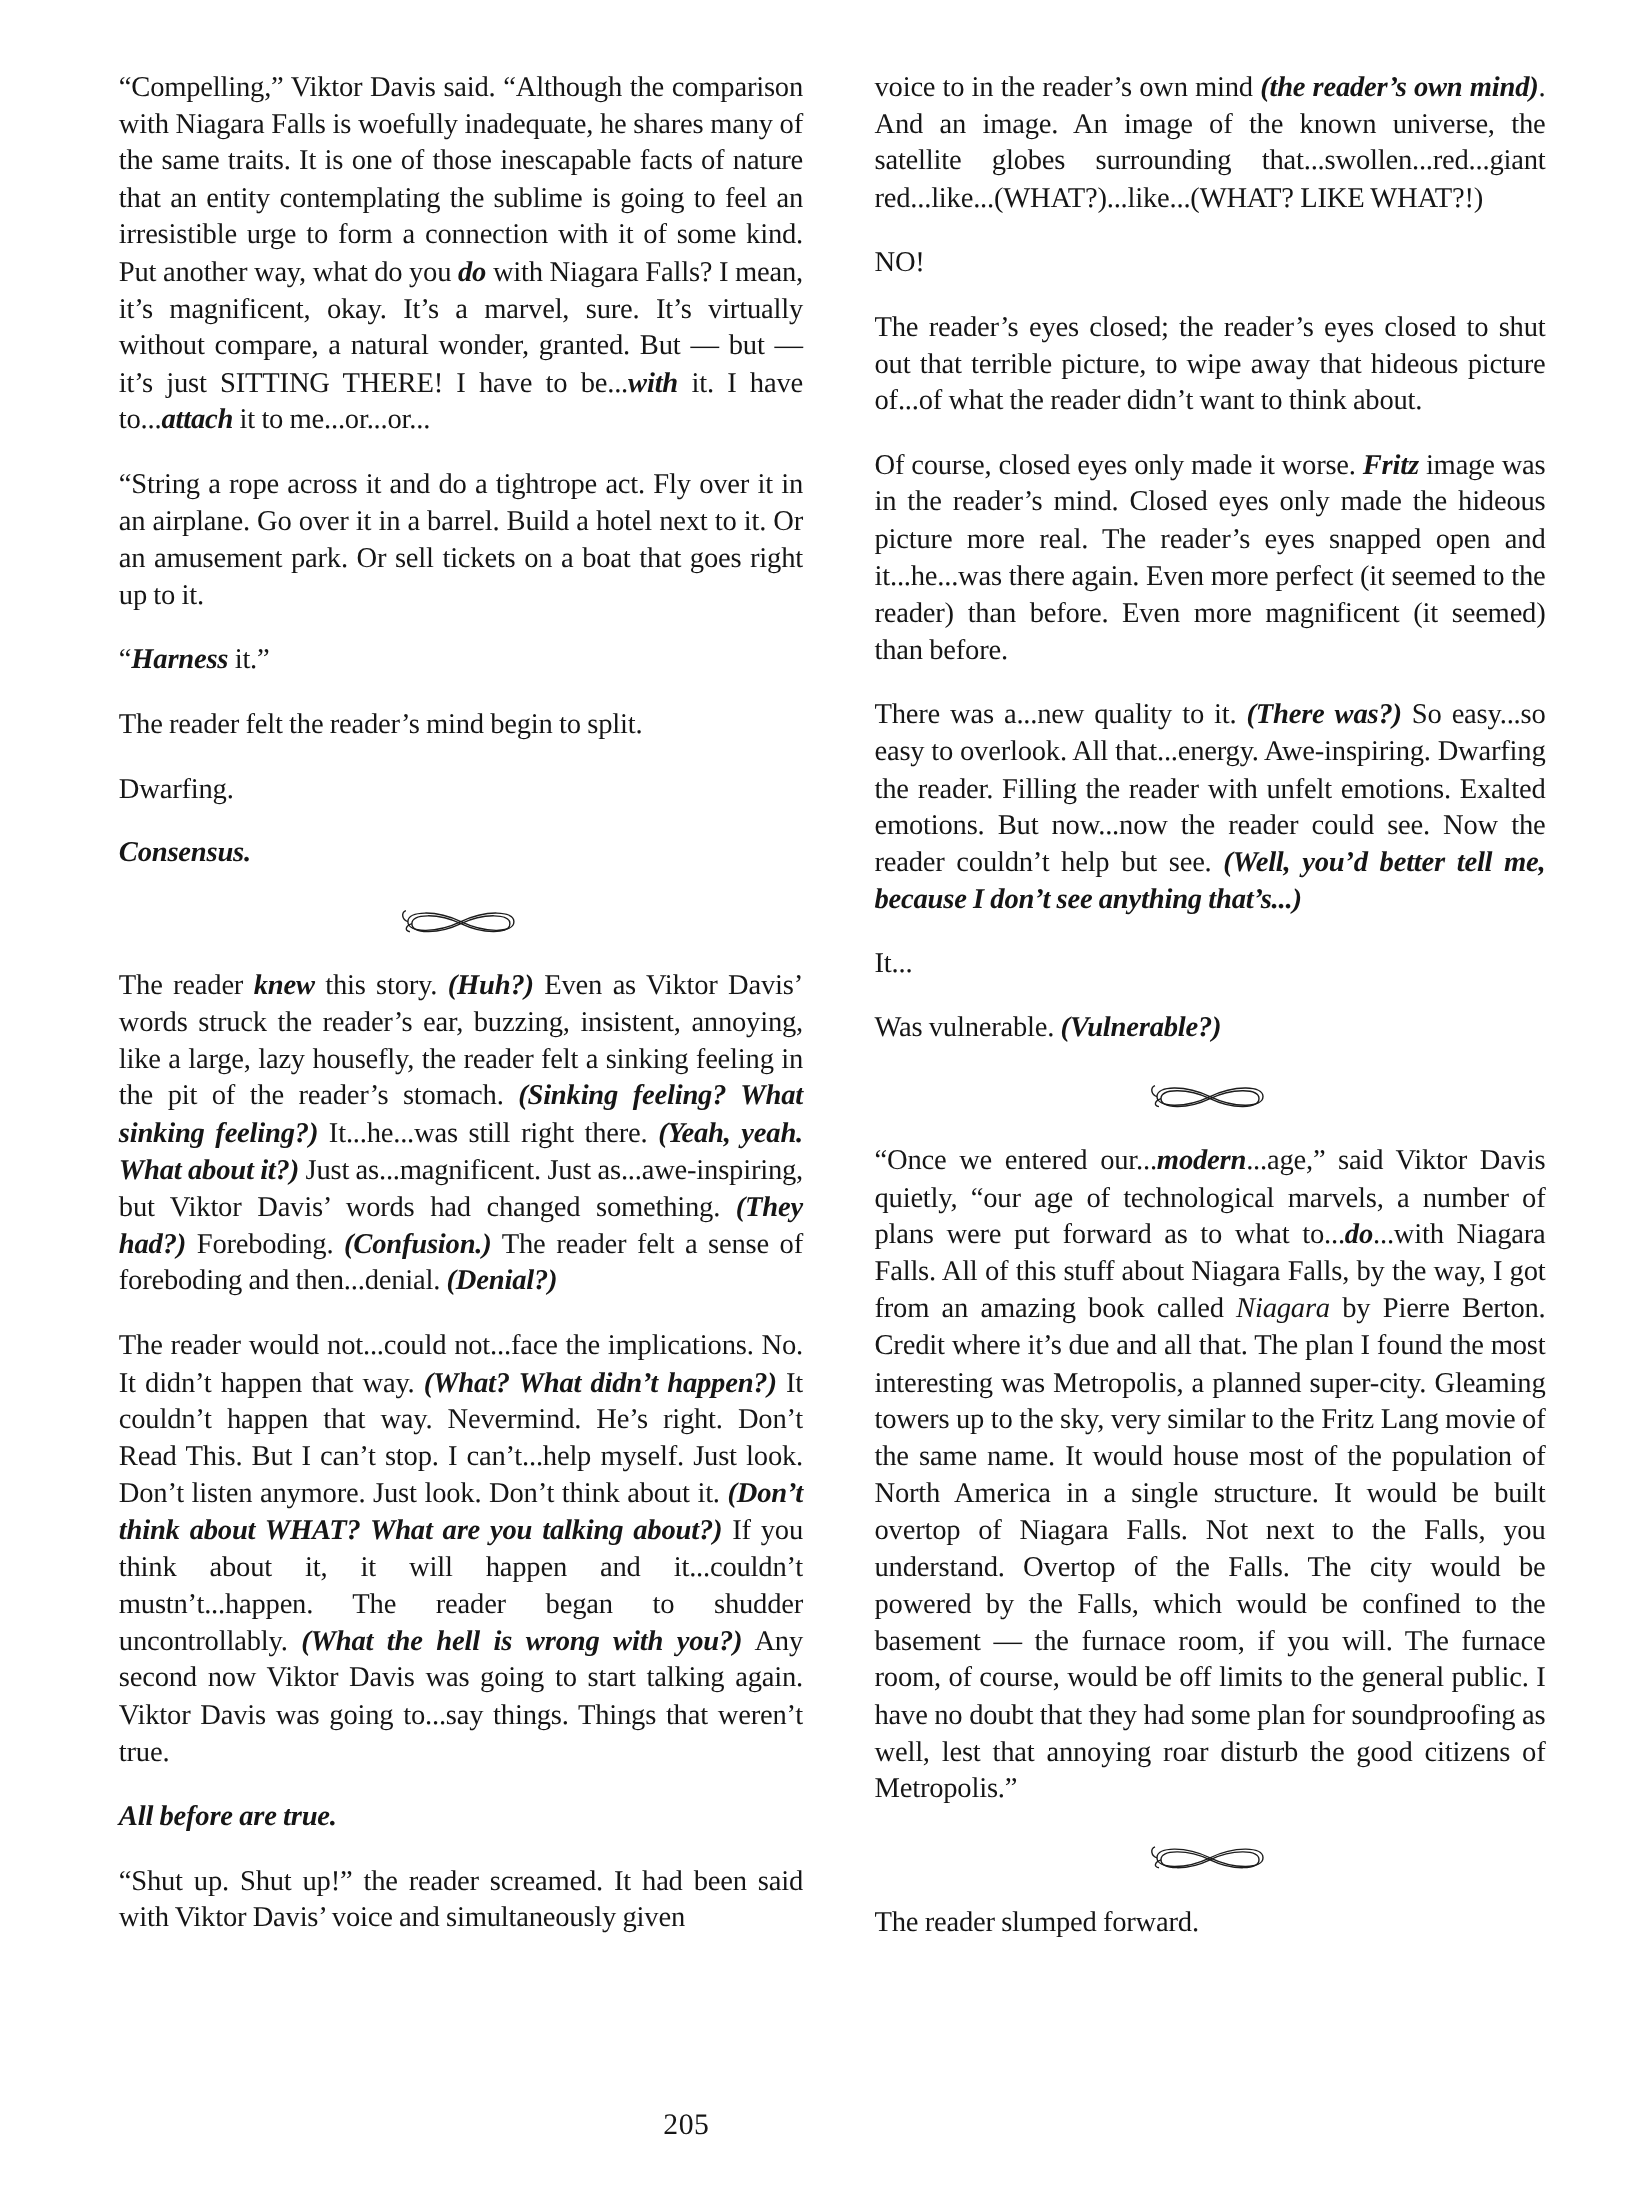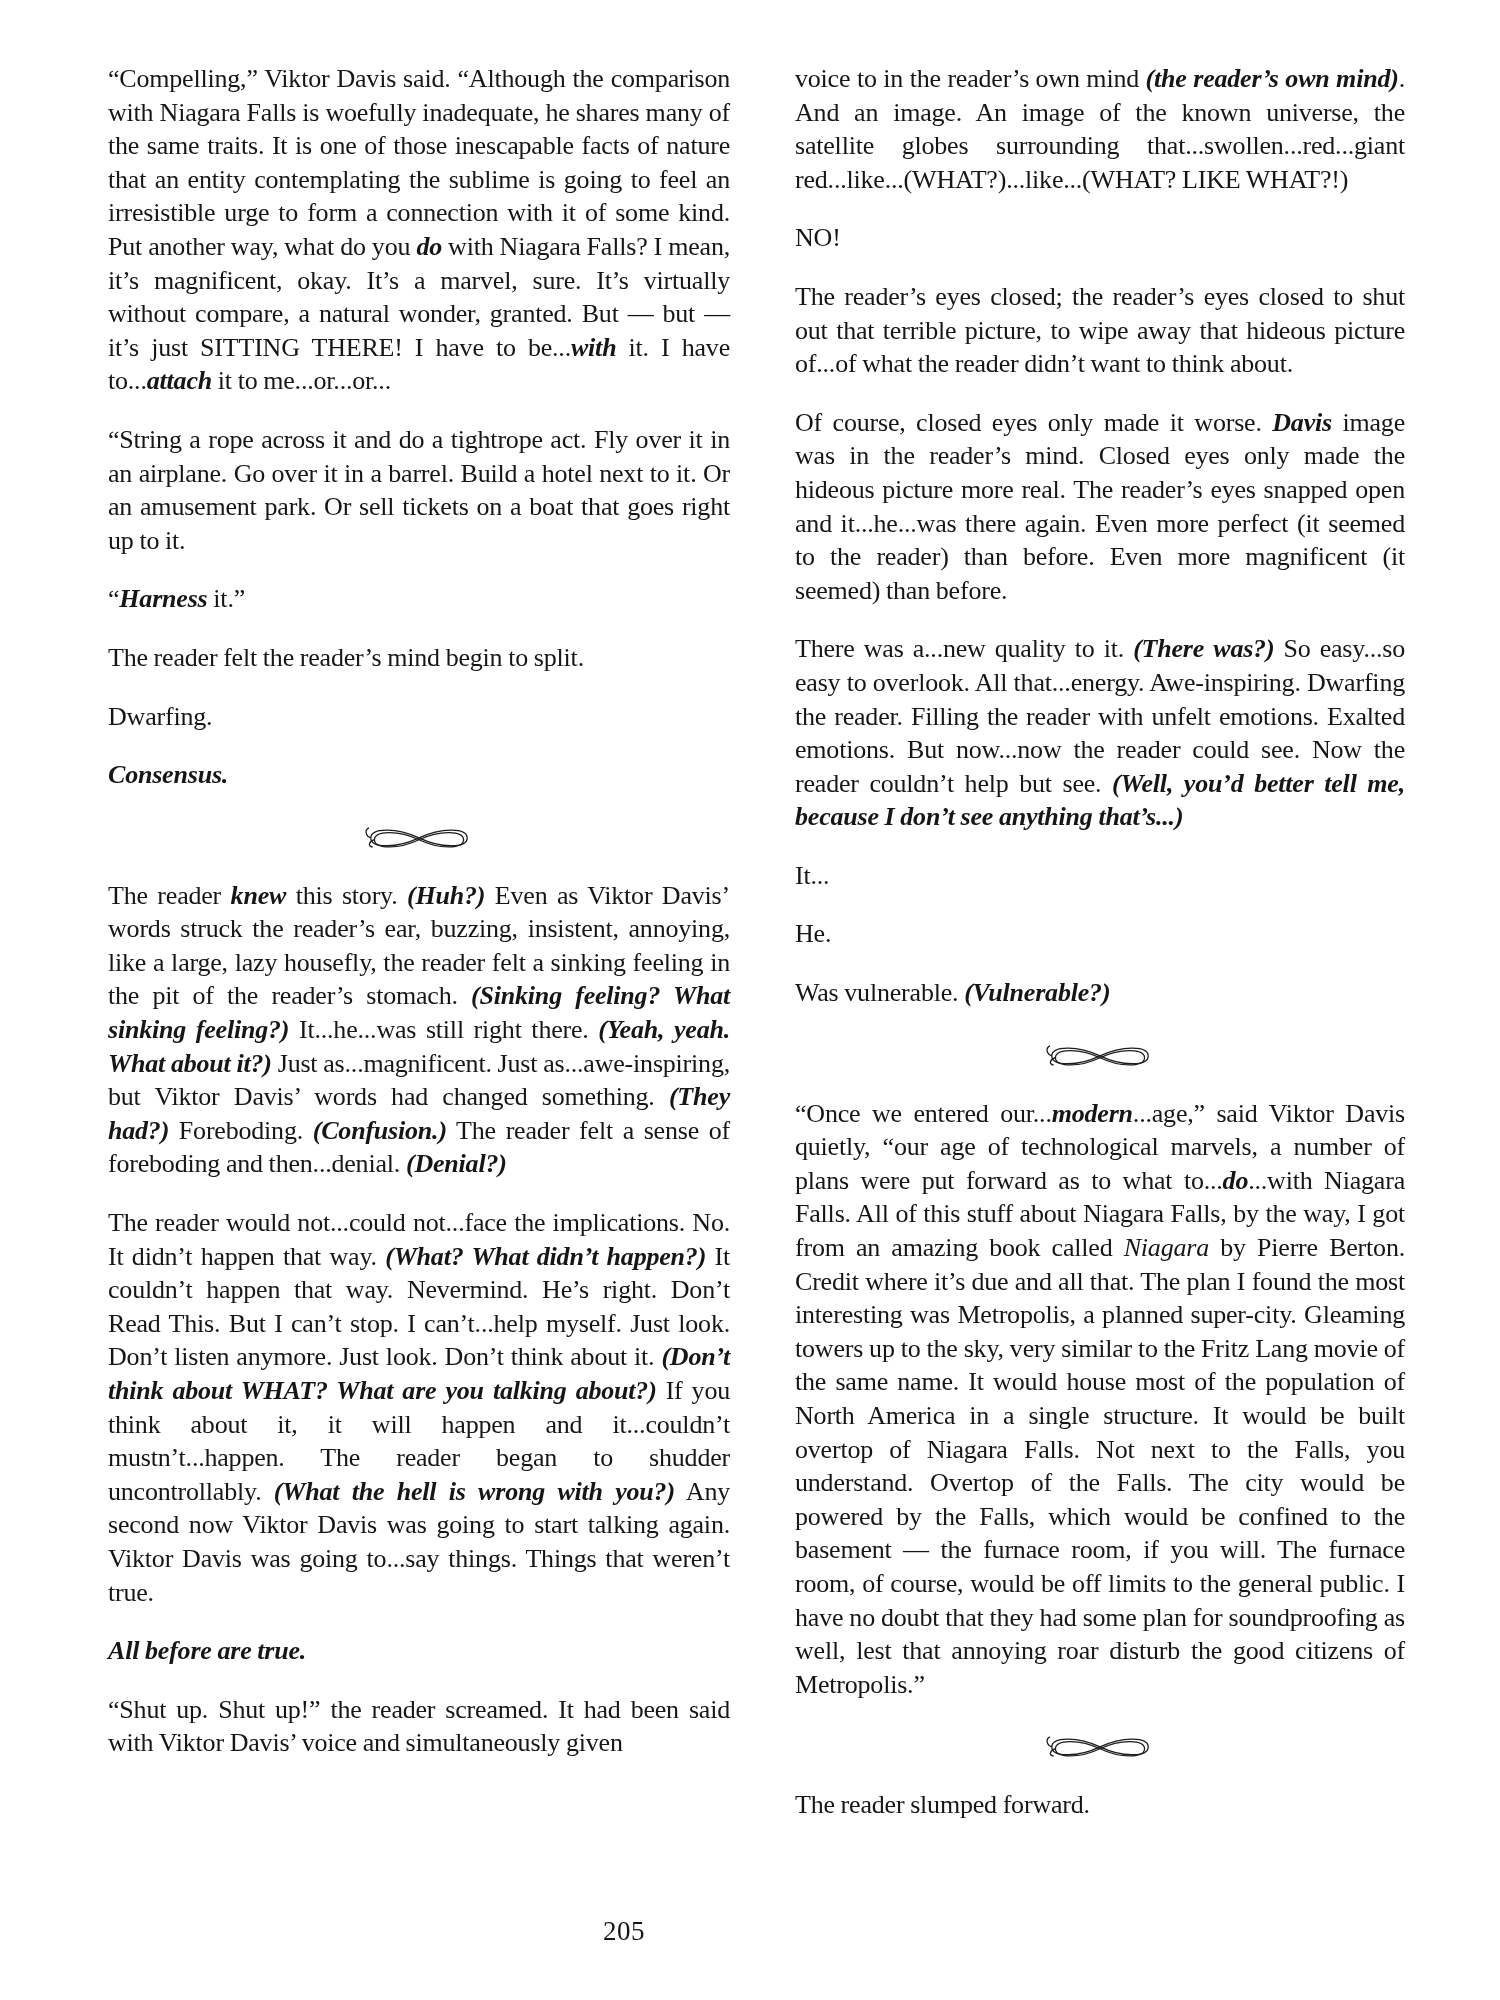--- a/index.html
+++ b/index.html
@@ -70,24 +70,23 @@
 </div>
     <p class="para">The reader <span class="bi">knew</span> this story. <span class="bi">(Huh?)</span> Even as Viktor Davis’ words struck the reader’s ear, buzzing, insistent, annoying, like a large, lazy housefly, the reader felt a sinking feeling in the pit of the reader’s stomach. <span class="bi">(Sinking feeling? What sinking feeling?)</span> It...he...was still right there. <span class="bi">(Yeah, yeah. What about it?)</span> Just as...magnificent. Just as...awe-inspiring, but Viktor Davis’ words had changed something. <span class="bi">(They had?)</span> Foreboding. <span class="bi">(Confusion.)</span> The reader felt a sense of foreboding and then...denial. <span class="bi">(Denial?)</span></p>
     <p class="para">The reader would not...could not...face the implications. No. It didn’t happen that way. <span class="bi">(What? What didn’t happen?)</span> It couldn’t happen that way. Nevermind. He’s right. Don’t Read This. But I can’t stop. I can’t...help myself. Just look. Don’t listen anymore. Just look. Don’t think about it. <span class="bi">(Don’t think about WHAT? What are you talking about?)</span> If you think about it, it will happen and it...couldn’t mustn’t...happen. The reader began to shudder uncontrollably. <span class="bi">(What the hell is wrong with you?)</span> Any second now Viktor Davis was going to start talking again. Viktor Davis was going to...say things. Things that weren’t true.</p>
     <p class="para"><span class="bi">All before are true.</span></p>
     <p class="para">“Shut up. Shut up!” the reader screamed. It had been said with Viktor Davis’ voice and simultaneously given</p>
   </div>
 <div class="col" id="col-right">
     <p class="para">voice to in the reader’s own mind <span class="bi">(the reader’s own mind)</span>. And an image. An image of the known universe, the satellite globes surrounding that...swollen...red...giant red...like...(WHAT?)...like...(WHAT? LIKE WHAT?!)</p>
     <p class="para">NO!</p>
     <p class="para">The reader’s eyes closed; the reader’s eyes closed to shut out that terrible picture, to wipe away that hideous picture of...of what the reader didn’t want to think about.</p>
-    <p class="para">Of course, closed eyes only made it worse. <span class="bi">Davis</span> image was in the reader’s mind. Closed eyes only made the hideous picture more real. The reader’s eyes snapped open and it...he...was there again. Even more perfect (it seemed to the reader) than before. Even more magnificent (it seemed) than before.</p>
+    <p class="para">Of course, closed eyes only made it worse. <span class="bi">Fritz</span> image was in the reader’s mind. Closed eyes only made the hideous picture more real. The reader’s eyes snapped open and it...he...was there again. Even more perfect (it seemed to the reader) than before. Even more magnificent (it seemed) than before.</p>
     <p class="para">There was a...new quality to it. <span class="bi">(There was?)</span> So easy...so easy to overlook. All that...energy. Awe-inspiring. Dwarfing the reader. Filling the reader with unfelt emotions. Exalted emotions. But now...now the reader could see. Now the reader couldn’t help but see. <span class="bi">(Well, you’d better tell me, because I don’t see anything that’s...)</span></p>
     <p class="para">It...</p>
-    <p class="para">He.</p>
     <p class="para">Was vulnerable. <span class="bi">(Vulnerable?)</span></p>
     <div class="ornament">
   <svg width="120" height="40" viewBox="0 0 130 44">
     <g fill="none" stroke="#1c1c1c" stroke-width="1.4">
       <path d="M12 23 C12 12 40 11 65 23 C90 35 118 34 118 23 C118 12 90 11 65 23 C40 35 12 34 12 23 Z"></path>
       <path d="M16 25 C16 15 42 14 65 25 C88 36 114 35 114 25 C114 15 88 14 65 25 C42 36 16 35 16 25 Z"></path>
       <path d="M12 23 C6 21 5 14 10 12"></path>
       <path d="M16 25 C10 27 8 32 14 33"></path>
     </g>
   </svg>

